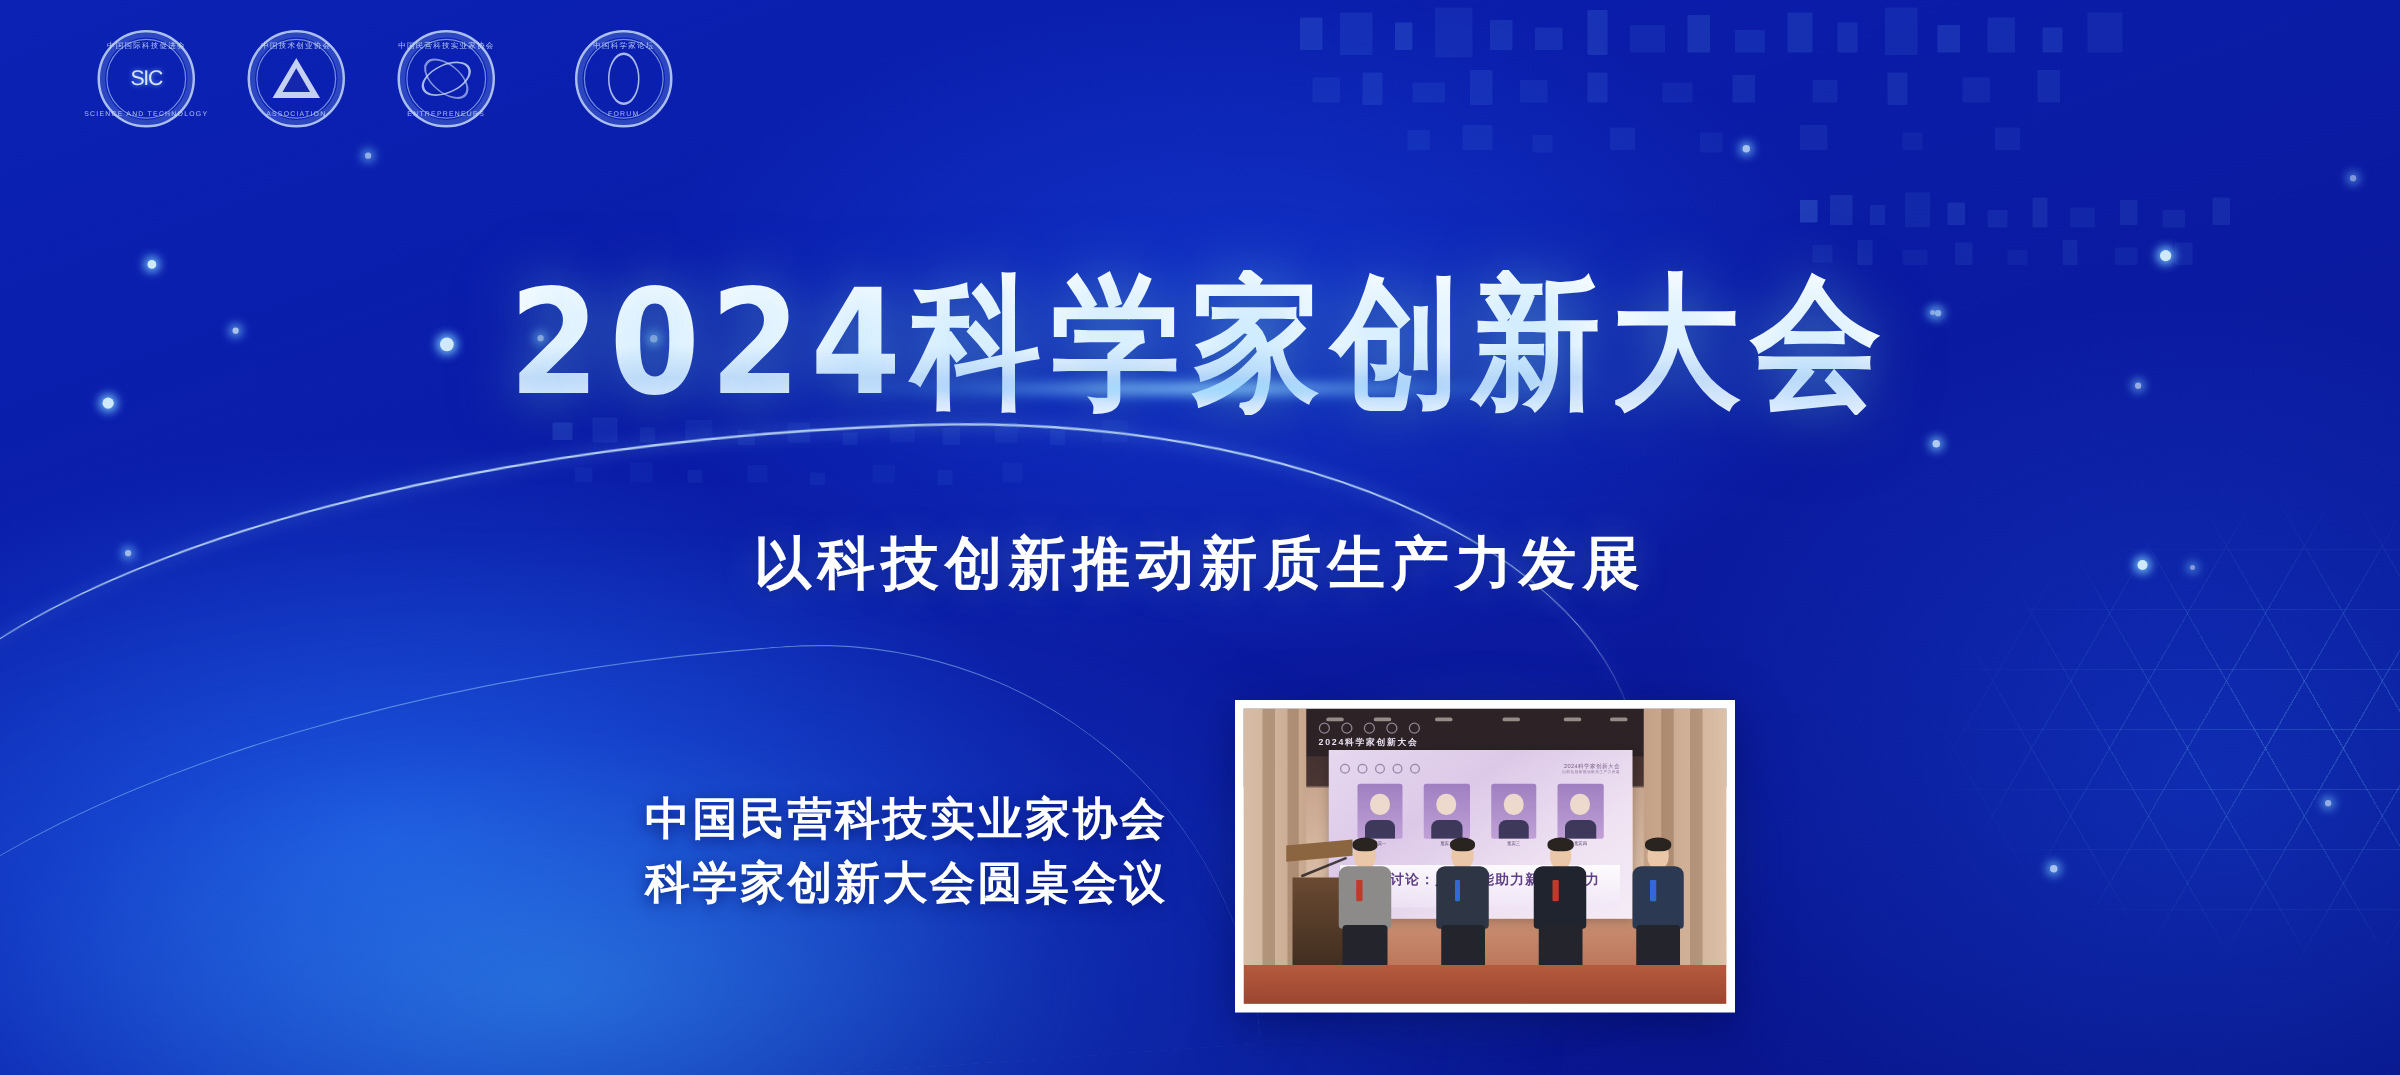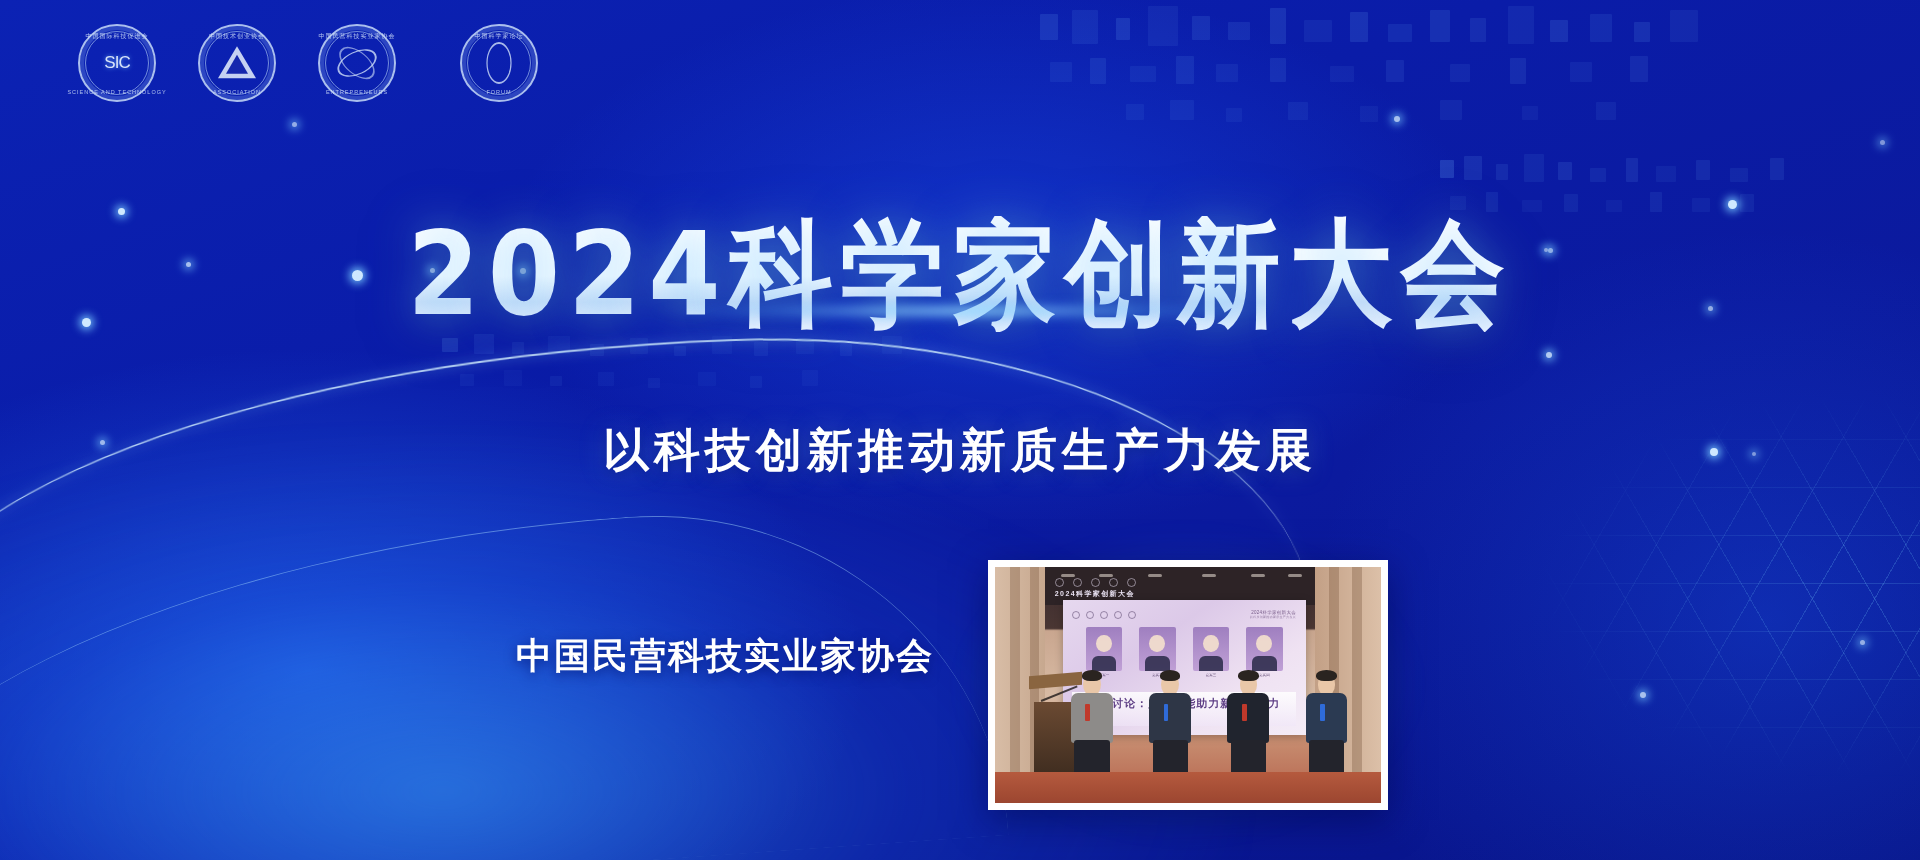--- a/index.html
+++ b/index.html
@@ -382,20 +382,21 @@
     </div>
 
   </div>
 
   <div class="main-title">2024科学家创新大会</div>
   <div class="title-glow"></div>
   <div class="sub-title">以科技创新推动新质生产力发展</div>
 
   <div class="caption">
     <div>中国民营科技实业家协会</div>
+    <div>科学家创新大会圆桌会议</div>
   </div>
 
   <div class="photo-glow"></div>
   <div class="photo-frame">
     <div class="photo">
       <div class="ph-dark"></div>
       <div class="ph-wall-l"></div>
       <div class="ph-wall-r"></div>
       <div class="ph-col" style="left:4%;"></div>
       <div class="ph-col" style="left:9%;"></div>

